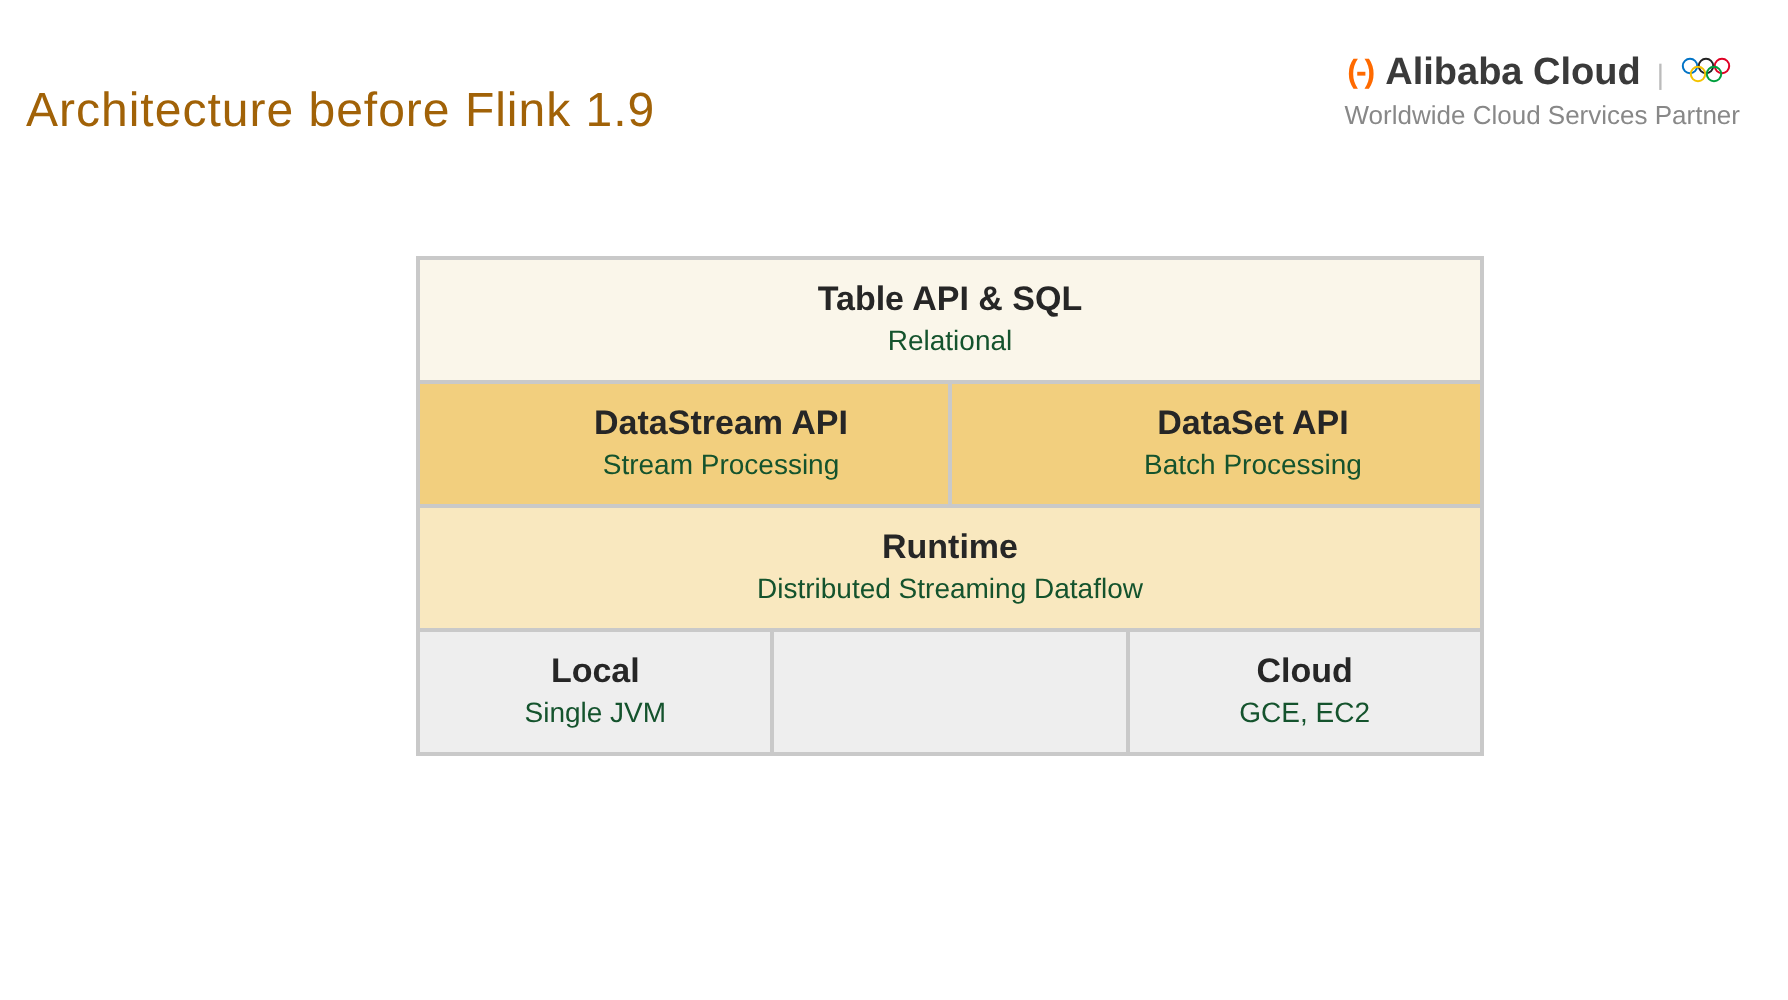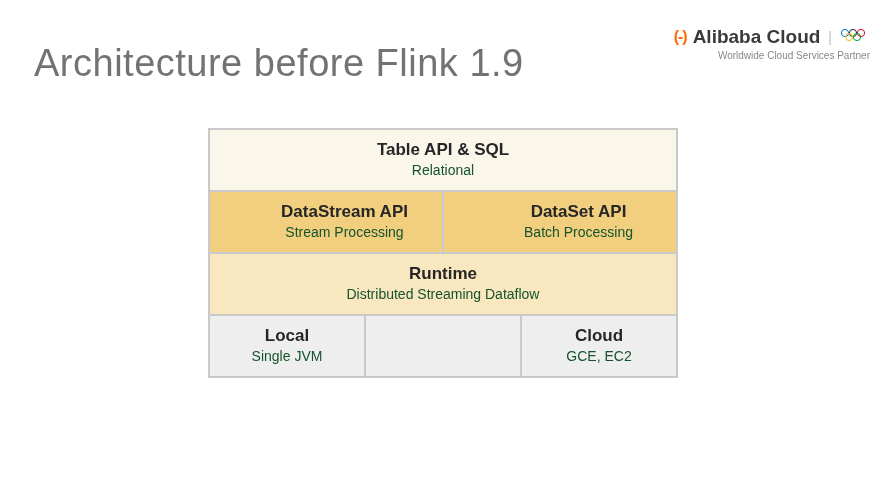--- a/index.html
+++ b/index.html
@@ -7,24 +7,24 @@
     width: 894px;
     height: 500px;
     background: #ffffff;
     font-family: Arial, Helvetica, sans-serif;
     position: relative;
     overflow: hidden;
   }
   .title {
     position: absolute;
     top: 42px;
-    left: 34px;
-    font-size: 38px;
+    left: 13px;
+    font-size: 24px;
     font-weight: 300;
-    color: #737373;
+    color: #a16207;
     letter-spacing: 0.5px;
   }
   .logo-area {
     position: absolute;
     top: 26px;
     right: 24px;
     text-align: right;
   }
   .logo-row {
     display: flex;
@@ -45,29 +45,29 @@
   }
   .divider {
     color: #bbb;
     font-size: 14px;
     margin: 0 2px;
   }
   .rings {
     display: inline-block;
   }
   .tagline {
-    font-size: 10px;
+    font-size: 13px;
     color: #888;
     margin-top: 2px;
   }
   .diagram {
     position: absolute;
     top: 128px;
     left: 208px;
-    width: 470px;
+    width: 534px;
     border: 1px solid #c9c9c9;
   }
   .row {
     display: flex;
   }
   .cell {
     border: 1px solid #c9c9c9;
     text-align: center;
     padding: 10px 6px 12px;
     flex: 1;

